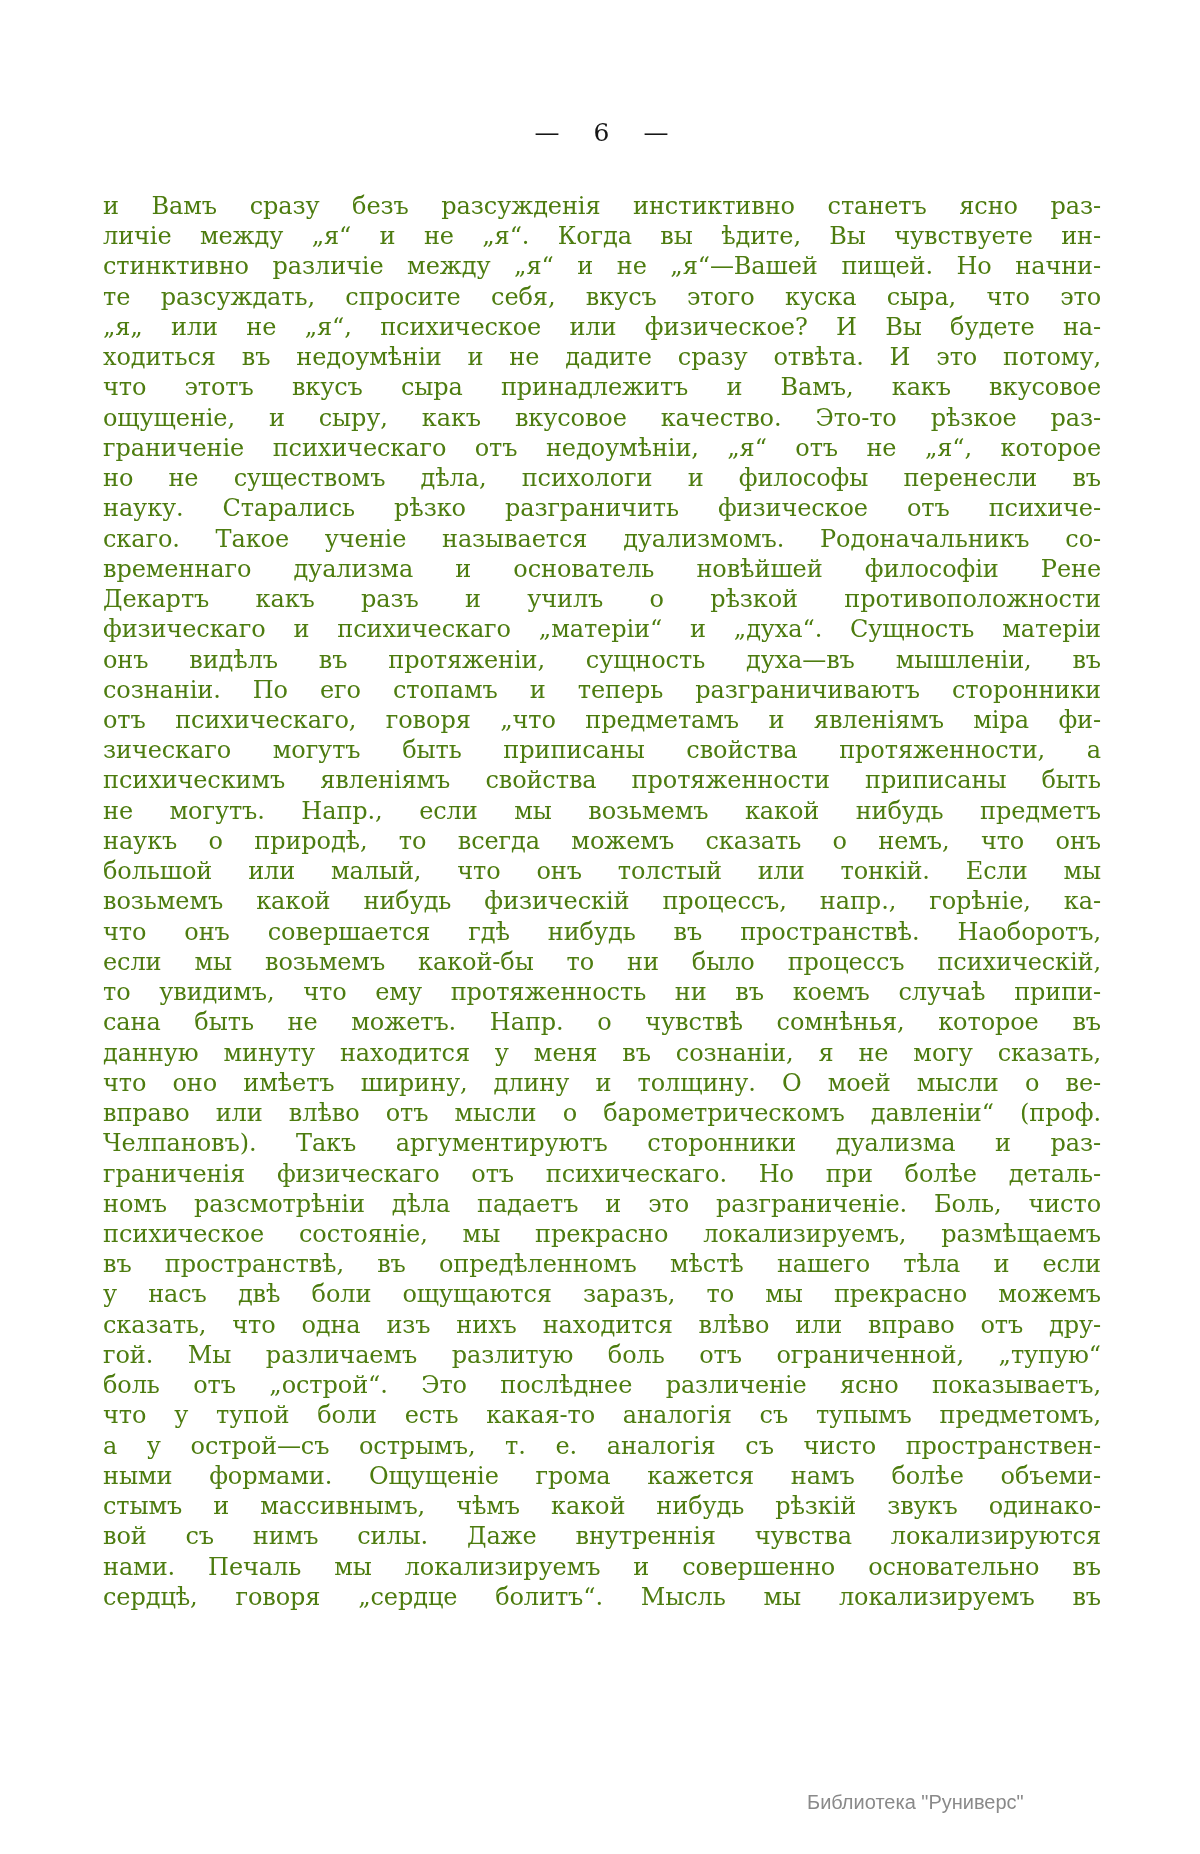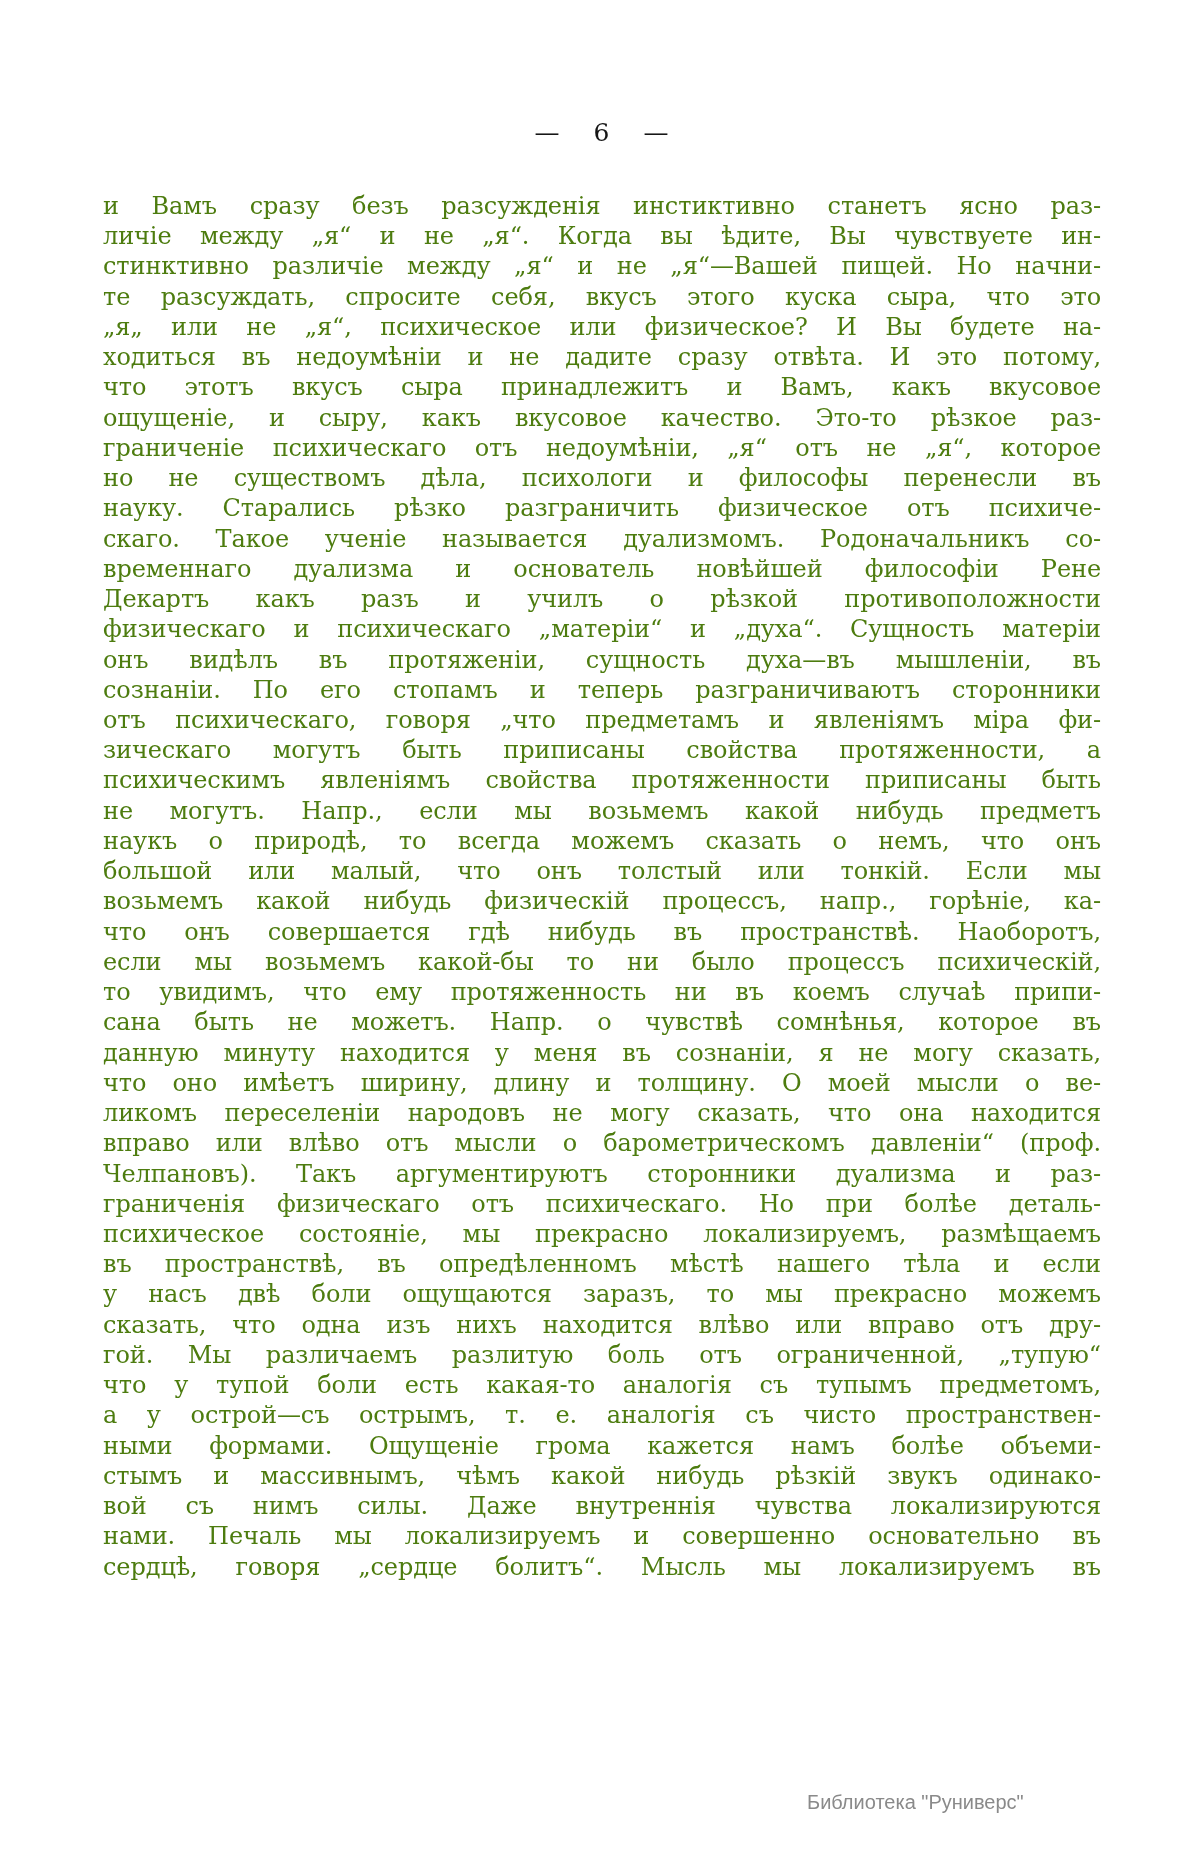--- a/index.html
+++ b/index.html
@@ -85,29 +85,30 @@
       <div class="line"><span>не могутъ. Напр., если мы возьмемъ какой нибудь предметъ</span></div>
       <div class="line"><span>наукъ о природѣ, то всегда можемъ сказать о немъ, что онъ</span></div>
       <div class="line"><span>большой или малый, что онъ толстый или тонкій. Если мы</span></div>
       <div class="line"><span>возьмемъ какой нибудь физическій процессъ, напр., горѣніе, ка-</span></div>
       <div class="line"><span>что онъ совершается гдѣ нибудь въ пространствѣ. Наоборотъ,</span></div>
       <div class="line"><span>если мы возьмемъ какой-бы то ни было процессъ психическій,</span></div>
       <div class="line"><span>то увидимъ, что ему протяженность ни въ коемъ случаѣ припи-</span></div>
       <div class="line"><span>сана быть не можетъ. Напр. о чувствѣ сомнѣнья, которое въ</span></div>
       <div class="line"><span>данную минуту находится у меня въ сознаніи, я не могу сказать,</span></div>
       <div class="line"><span>что оно имѣетъ ширину, длину и толщину. О моей мысли о ве-</span></div>
-      <div class="line"><span>ликомъ переселеніи народовъ не могу сказать, что она находится</span></div>
       <div class="line"><span>вправо или влѣво отъ мысли о барометрическомъ давленіи“ (проф.</span></div>
       <div class="line"><span>Челпановъ). Такъ аргументируютъ сторонники дуализма и раз-</span></div>
       <div class="line"><span>граниченія физическаго отъ психическаго. Но при болѣе деталь-</span></div>
+      <div class="line"><span>номъ разсмотрѣніи дѣла падаетъ и это разграниченіе. Боль, чисто</span></div>
       <div class="line"><span>психическое состояніе, мы прекрасно локализируемъ, размѣщаемъ</span></div>
       <div class="line"><span>въ пространствѣ, въ опредѣленномъ мѣстѣ нашего тѣла и если</span></div>
       <div class="line"><span>у насъ двѣ боли ощущаются заразъ, то мы прекрасно можемъ</span></div>
       <div class="line"><span>сказать, что одна изъ нихъ находится влѣво или вправо отъ дру-</span></div>
       <div class="line"><span>гой. Мы различаемъ разлитую боль отъ ограниченной, „тупую“</span></div>
+      <div class="line"><span>боль отъ „острой“. Это послѣднее различеніе ясно показываетъ,</span></div>
       <div class="line"><span>что у тупой боли есть какая-то аналогія съ тупымъ предметомъ,</span></div>
       <div class="line"><span>а у острой—съ острымъ, т. е. аналогія съ чисто пространствен-</span></div>
       <div class="line"><span>ными формами. Ощущеніе грома кажется намъ болѣе объеми-</span></div>
       <div class="line"><span>стымъ и массивнымъ, чѣмъ какой нибудь рѣзкій звукъ одинако-</span></div>
       <div class="line"><span>вой съ нимъ силы. Даже внутреннія чувства локализируются</span></div>
       <div class="line"><span>нами. Печаль мы локализируемъ и совершенно основательно въ</span></div>
       <div class="line"><span>сердцѣ, говоря „сердце болитъ“. Мысль мы локализируемъ въ</span></div>
     </div>
 
   <div class="watermark">Библиотека "Руниверс"</div>

